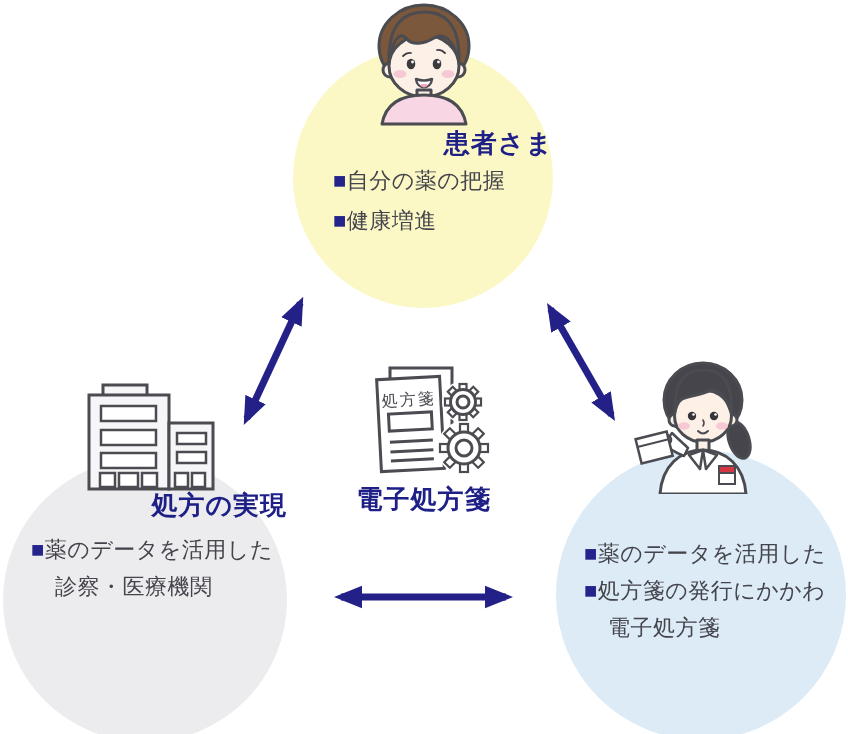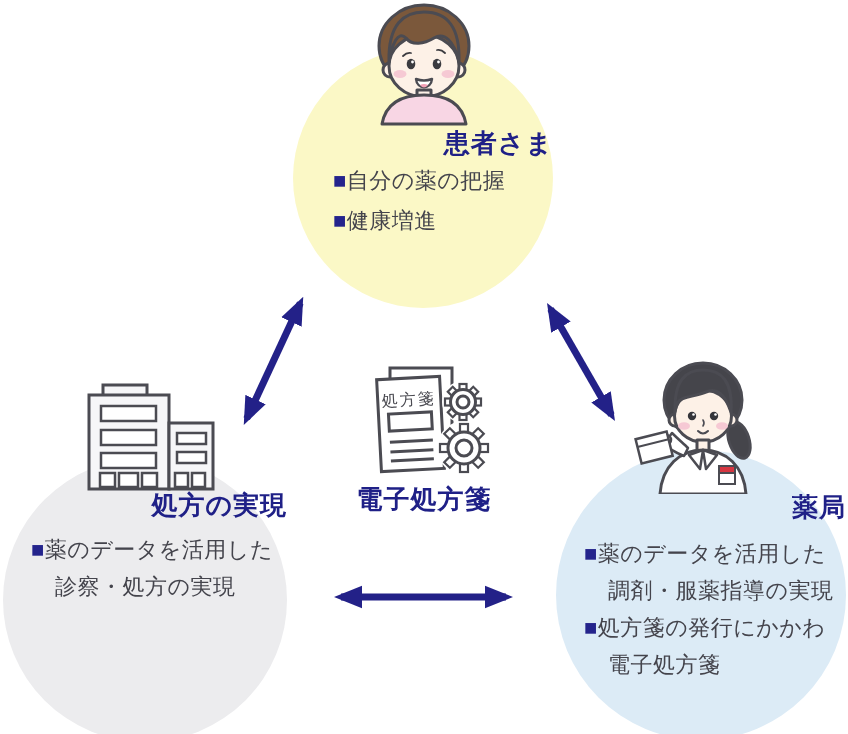--- a/index.html
+++ b/index.html
@@ -36,28 +36,27 @@
     <div class="ctitle" style="top:80px;">患者さま</div>
     <div class="items items-patient" style="left:40px;top:113px;">
       <div class="item"><span class="bullet">■</span><span>自分の薬の把握</span></div>
       <div class="item"><span class="bullet">■</span><span>健康増進</span></div>
     </div>
   </div>
 
   <div class="circle circle-medical">
     <div class="ctitle" style="top:32px;">処方の実現</div>
     <div class="items" style="left:28px;top:73px;">
-      <div class="item"><span class="bullet">■</span><span>薬のデータを活用した</span><br><span>診察・処方の実現</span></div>
+      <div class="item"><span class="bullet">■</span><span>薬のデータを活用した</span><br><span>診察・医療機関</span></div>
     </div>
   </div>
 
   <div class="circle circle-pharmacy">
-    <div class="ctitle" style="top:42px;">薬局</div>
     <div class="items" style="left:28px;top:85px;">
-      <div class="item"><span class="bullet">■</span><span>薬のデータを活用した</span><br><span>調剤・服薬指導の実現</span></div>
+      <div class="item"><span class="bullet">■</span><span>薬のデータを活用した</span><br></div>
       <div class="item"><span class="bullet">■</span><span>処方箋の発行にかかわ</span><br><span>電子処方箋</span></div>
     </div>
   </div>
 
   <svg class="arrow" style="left:225px;top:285px;" width="95" height="160" viewBox="0 0 95 160">
     <defs>
       <marker id="ah1" viewBox="0 0 10 8" refX="7.5" refY="4" markerWidth="4" markerHeight="3.3" orient="auto-start-reverse">
         <polygon points="0 0, 10 4, 0 8" fill="#232188"></polygon>
       </marker>
     </defs>

